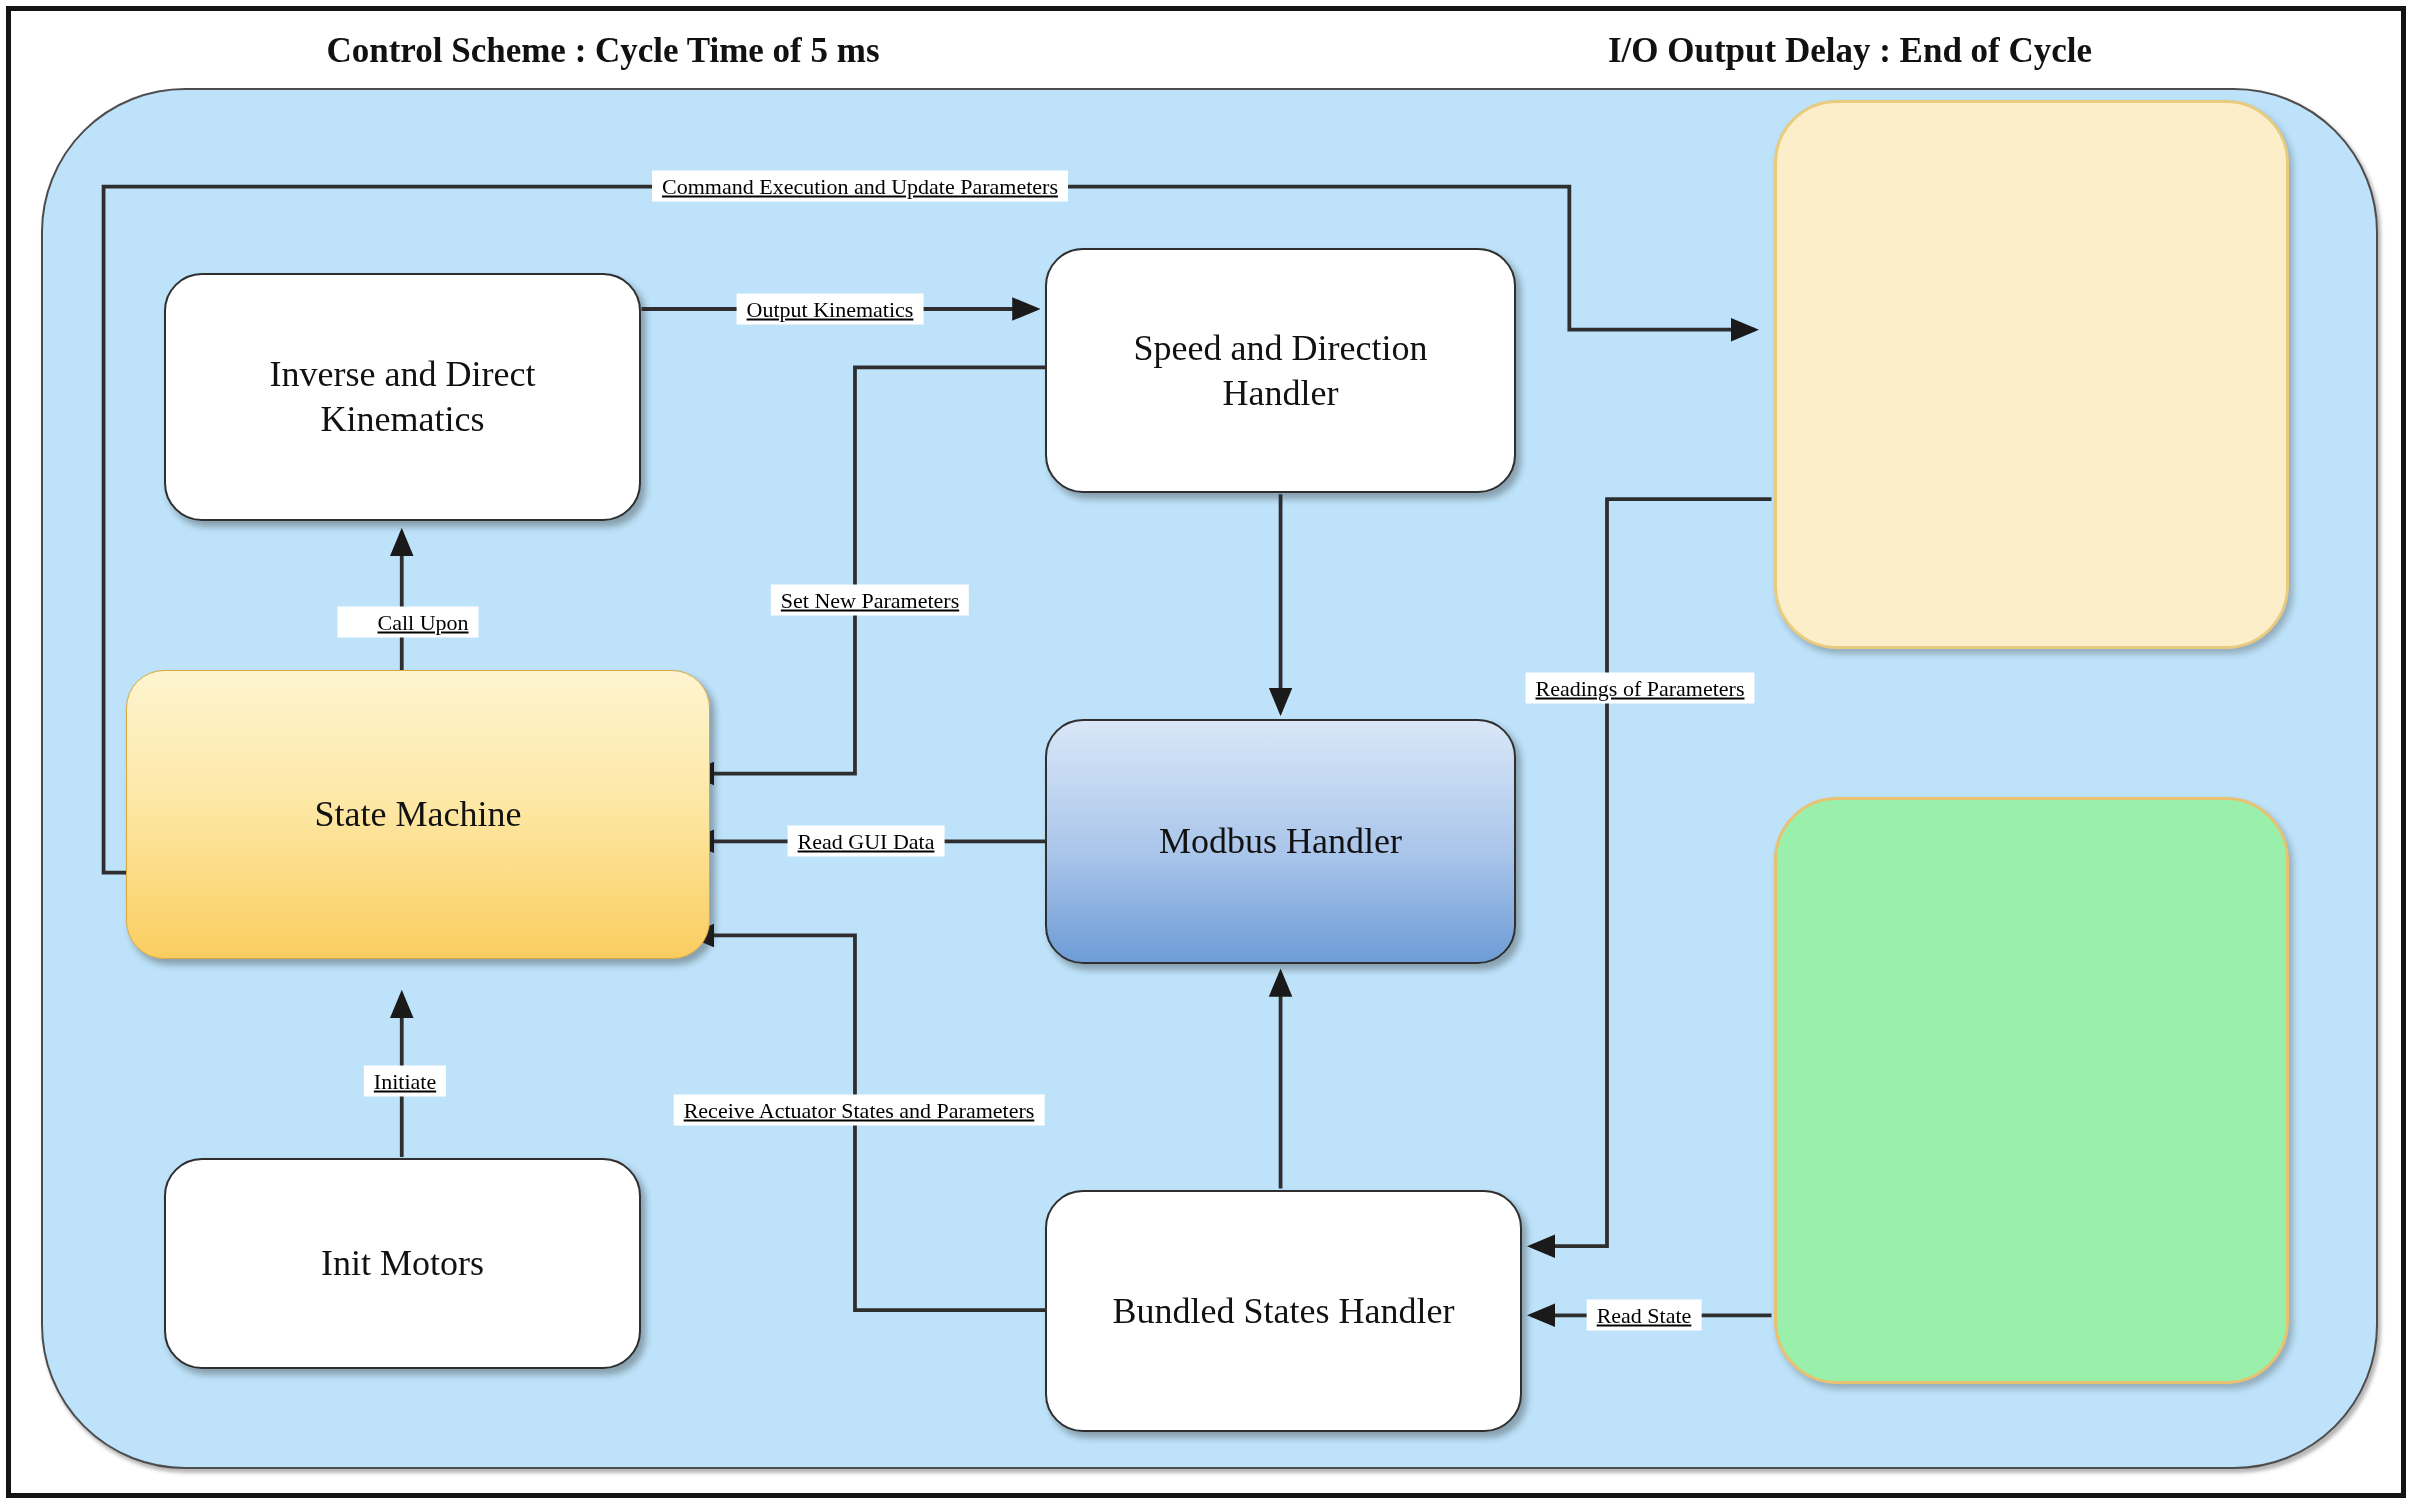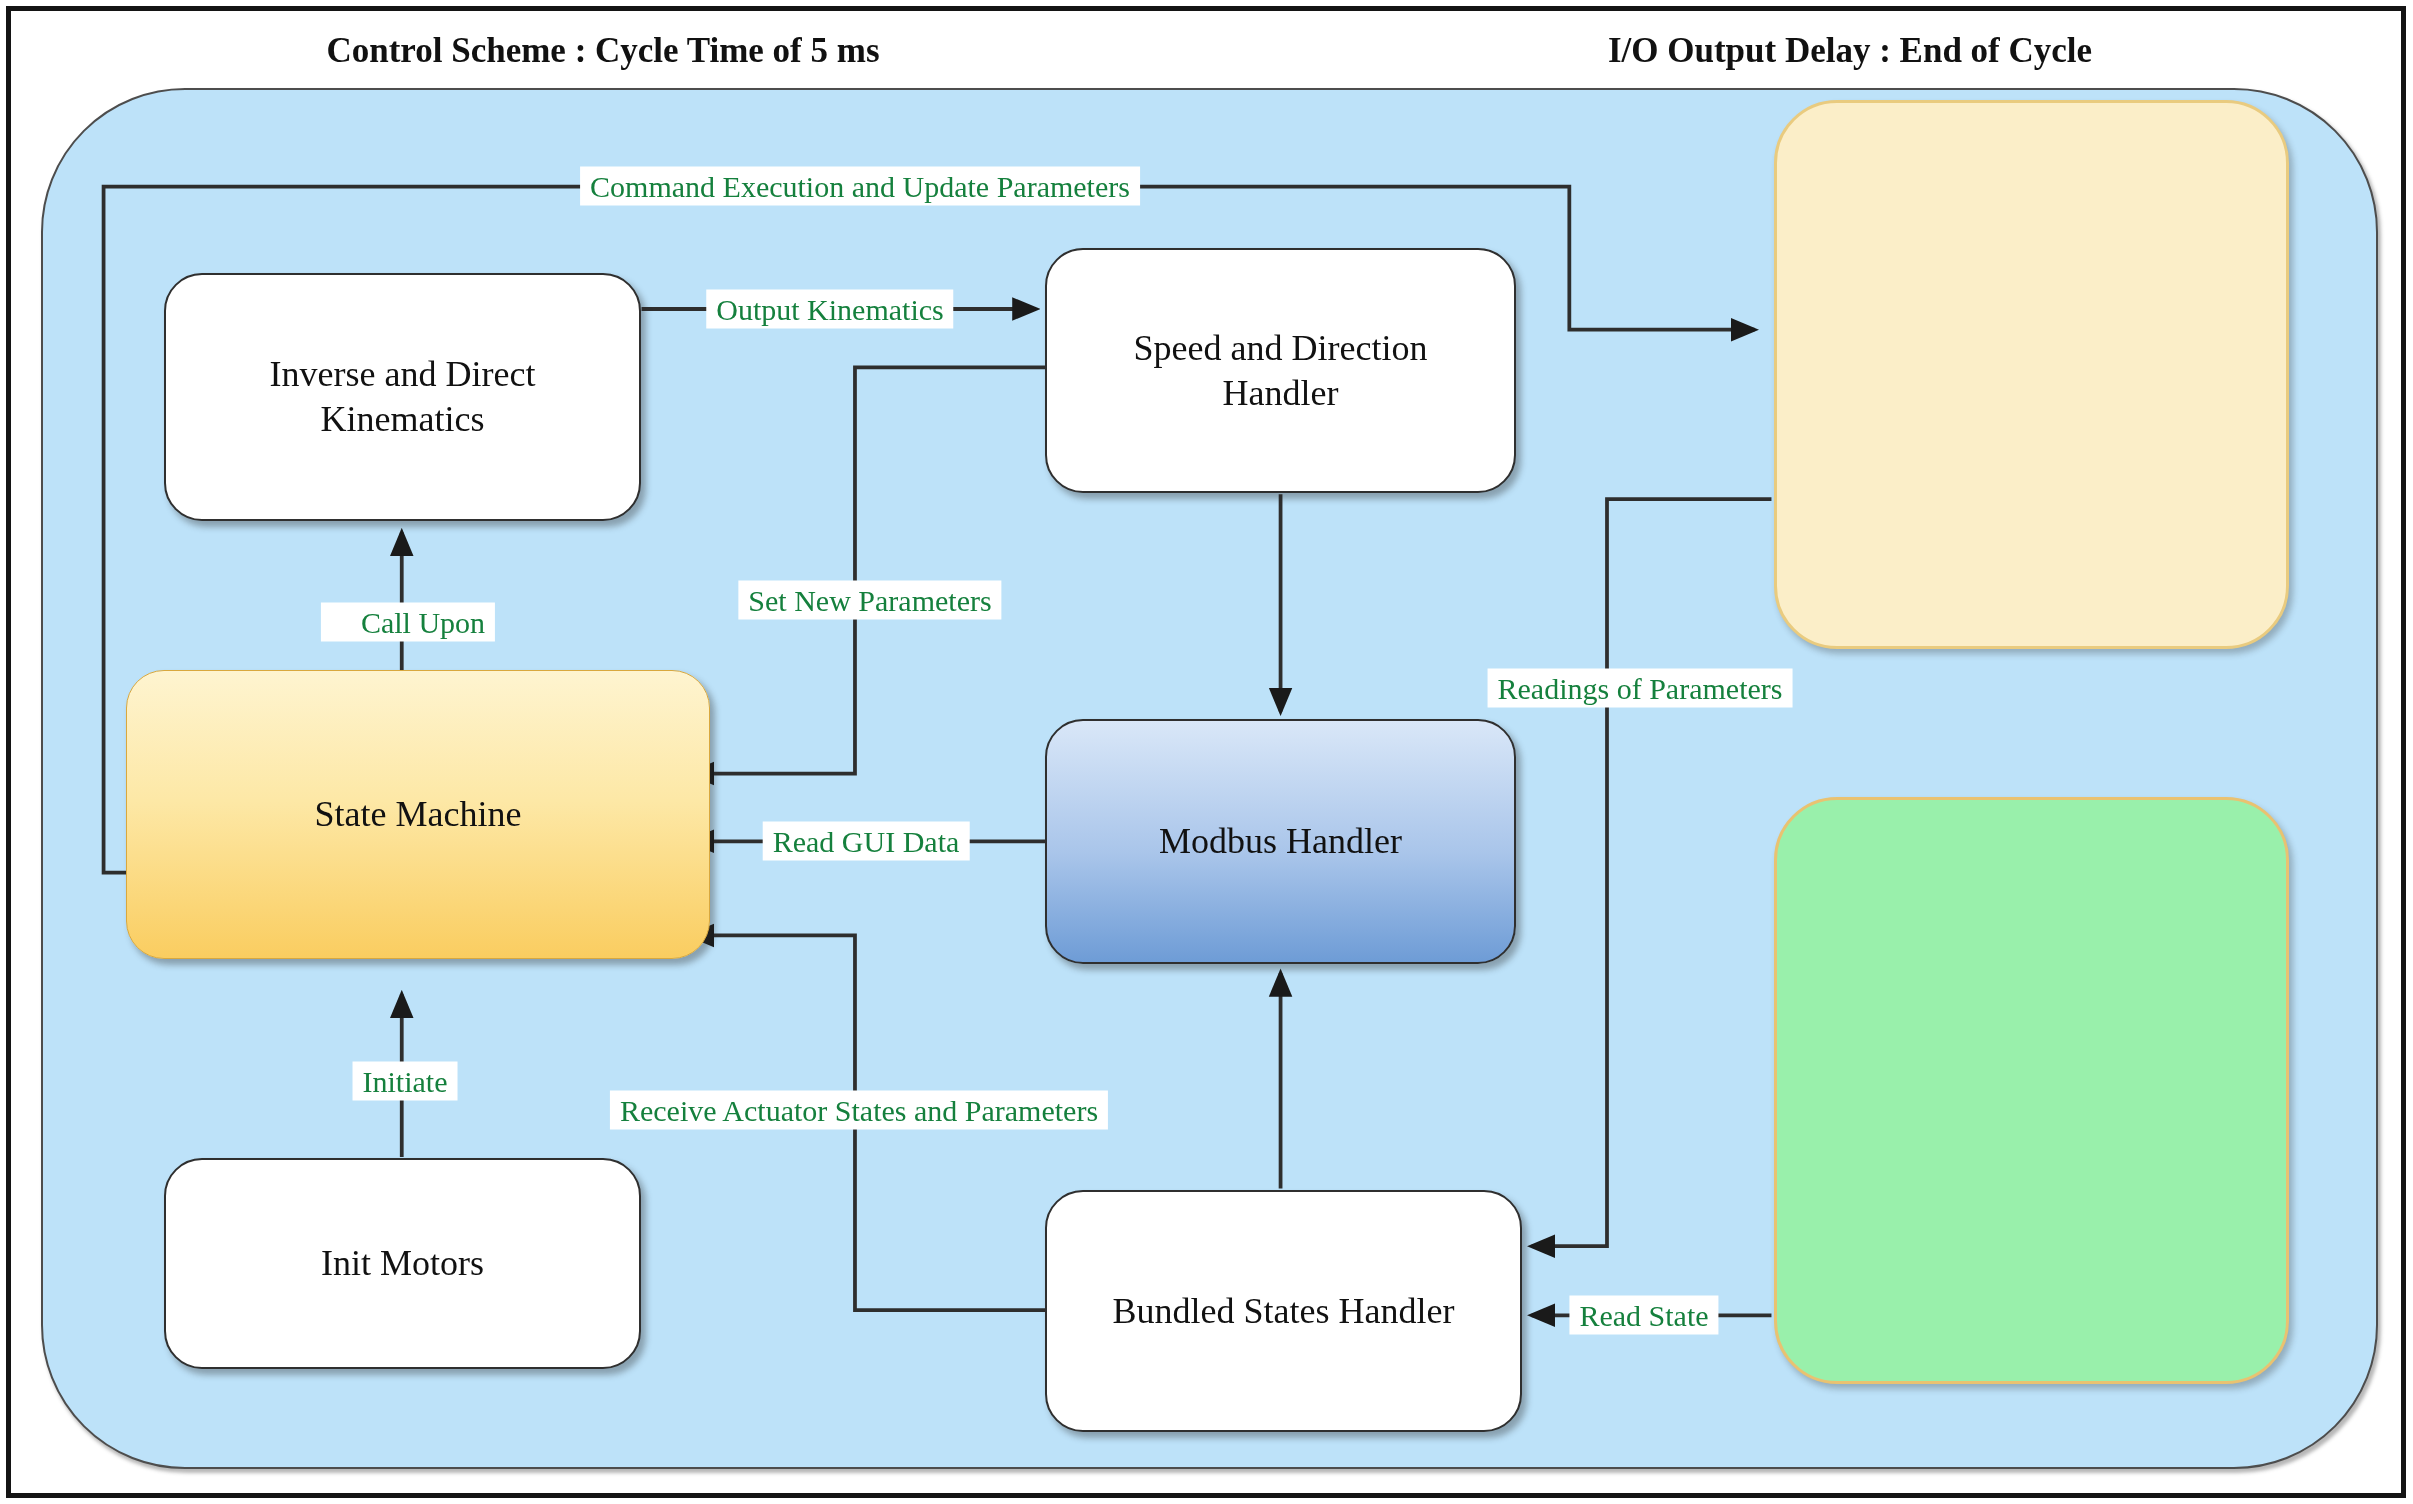--- a/index.html
+++ b/index.html
@@ -57,21 +57,21 @@
   }
   .item.act{background:#F1F1F1;border:2.5px solid #8A8A8A;border-radius:16.3px;}
   .item.sen{background:#FFFFFF;border:3.1px solid #1F1F1F;border-radius:14px;}
   .dot{
     position:absolute;width:7.5px;height:7.5px;border-radius:50%;
     background:#111;transform:translate(-50%,-50%);
   }
   .edge-label{
     position:absolute;transform:translate(-50%,-50%);
     background:#ffffff;padding:2.5px 10px;
-    font-size:30px;color:#15803d;white-space:nowrap;z-index:30;
+    font-size:22px;color:#000000;white-space:nowrap;z-index:30;text-decoration:underline;
   }
   svg.wires{position:absolute;left:0;top:0;z-index:10;pointer-events:none;}
   .block,.panel{z-index:20;}
   .edge-label{z-index:30;}
 </style>
 </head>
 <body>
 
 <div class="stage">
 

